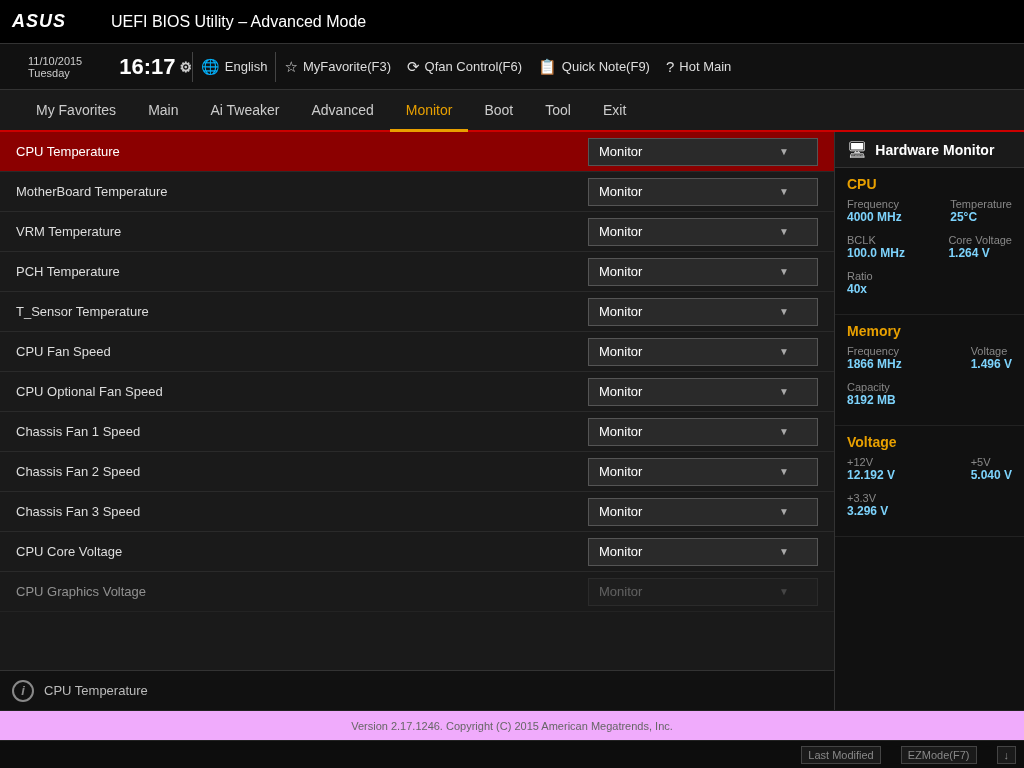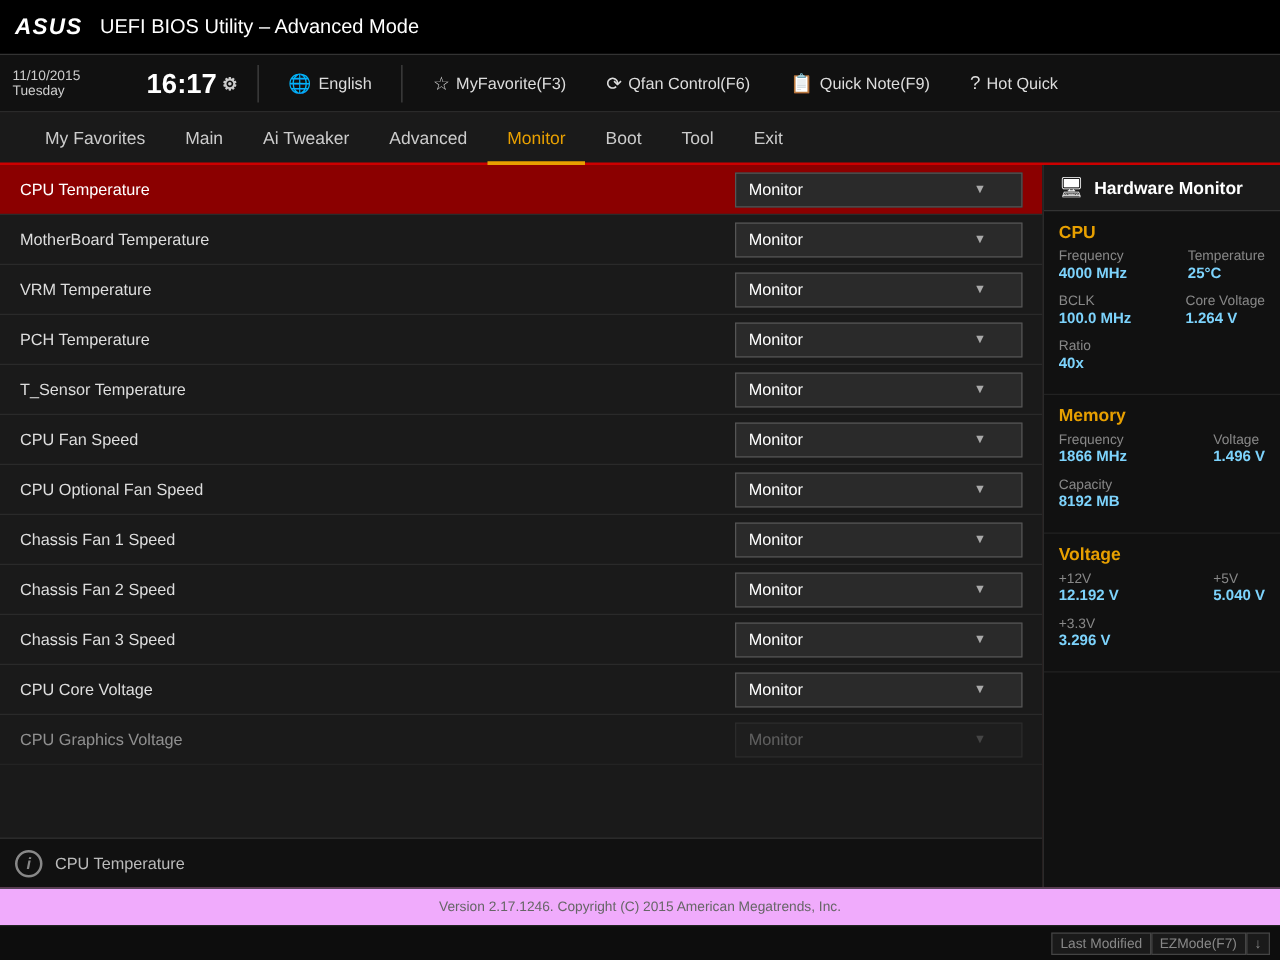--- a/index.html
+++ b/index.html
@@ -35,39 +35,40 @@
     }
 
     
     .header {
       background: #000;
       height: 44px;
       display: flex;
       align-items: center;
       padding: 0 12px;
       border-bottom: 1px solid #333;
+      gap: 31px;
     }
 
     .asus-logo {
       color: #fff;
       font-size: 18px;
       font-weight: bold;
       font-style: italic;
       letter-spacing: 1px;
       margin-right: 14px;
     }
 
     
     .toolbar {
       background: #111;
       height: 46px;
       display: flex;
       align-items: center;
-      padding: 0 10px;
-      gap: 16px;
+      padding: 0 28px;
+      gap: 0;
       border-bottom: 1px solid #333;
     }
 
     .toolbar-datetime {
       display: flex;
       flex-direction: column;
       color: #ccc;
       font-size: 11px;
       margin-right: 4px;
     }
@@ -336,21 +337,21 @@
       pointer-events: none;
     }
 
     .bottom-toolbar {
       background: #0d0d0d;
       height: 28px;
       display: flex;
       align-items: center;
       justify-content: flex-end;
       padding: 0 8px;
-      gap: 0;
+      gap: 20px;
       border-top: 1px solid #222;
     }
 
     .bottom-btn {
       color: #888;
       font-size: 11px;
       padding: 2px 6px;
       border: 1px solid #444;
       cursor: pointer;
       background: #1a1a1a;
@@ -397,21 +398,21 @@
       <span>Qfan Control(F6)</span>
     </div>
 
     <div class="toolbar-btn">
       <span class="btn-icon">📋</span>
       <span>Quick Note(F9)</span>
     </div>
 
     <div class="toolbar-btn">
       <span class="btn-icon">?</span>
-      <span>Hot Quick</span>
+      <span>Hot Main</span>
     </div>
   </div>
 
   <div class="navbar">
     <div class="nav-item">My Favorites</div>
     <div class="nav-item">Main</div>
     <div class="nav-item">Ai Tweaker</div>
     <div class="nav-item">Advanced</div>
     <div class="nav-item active">Monitor</div>
     <div class="nav-item">Boot</div>

